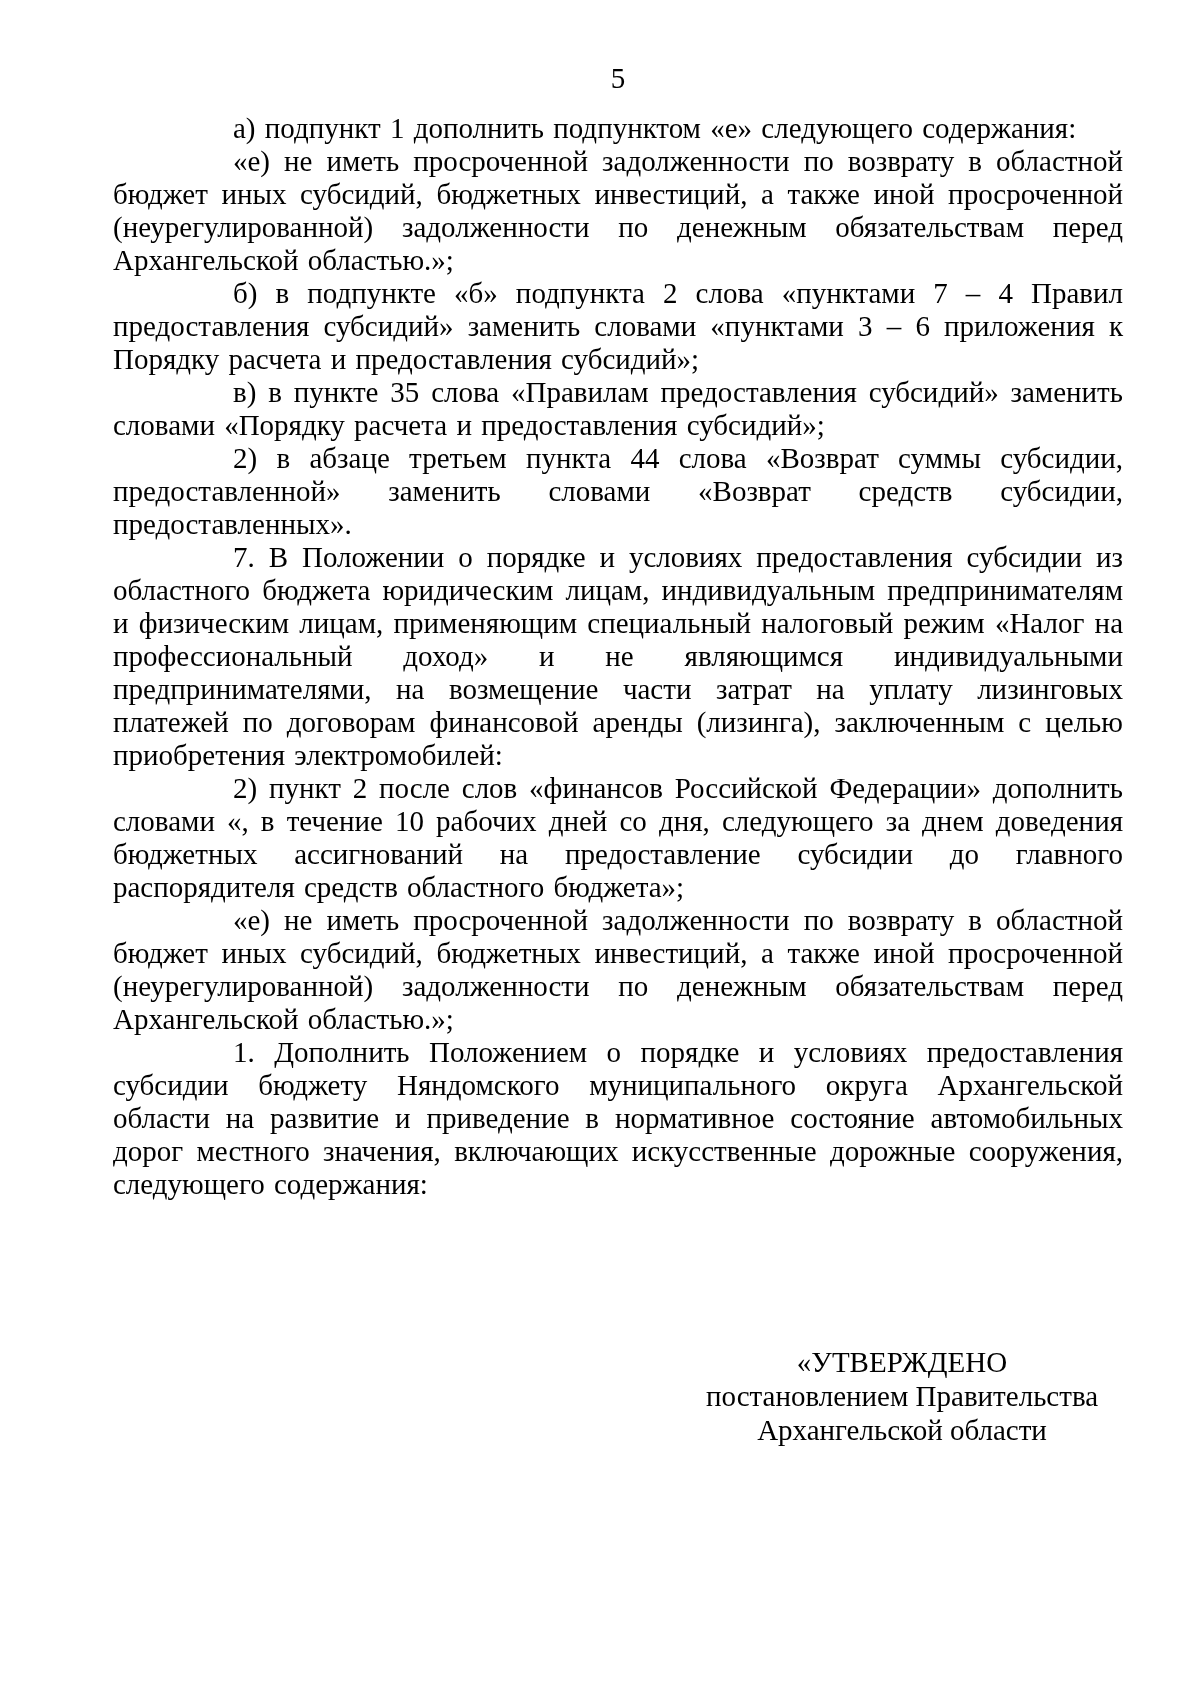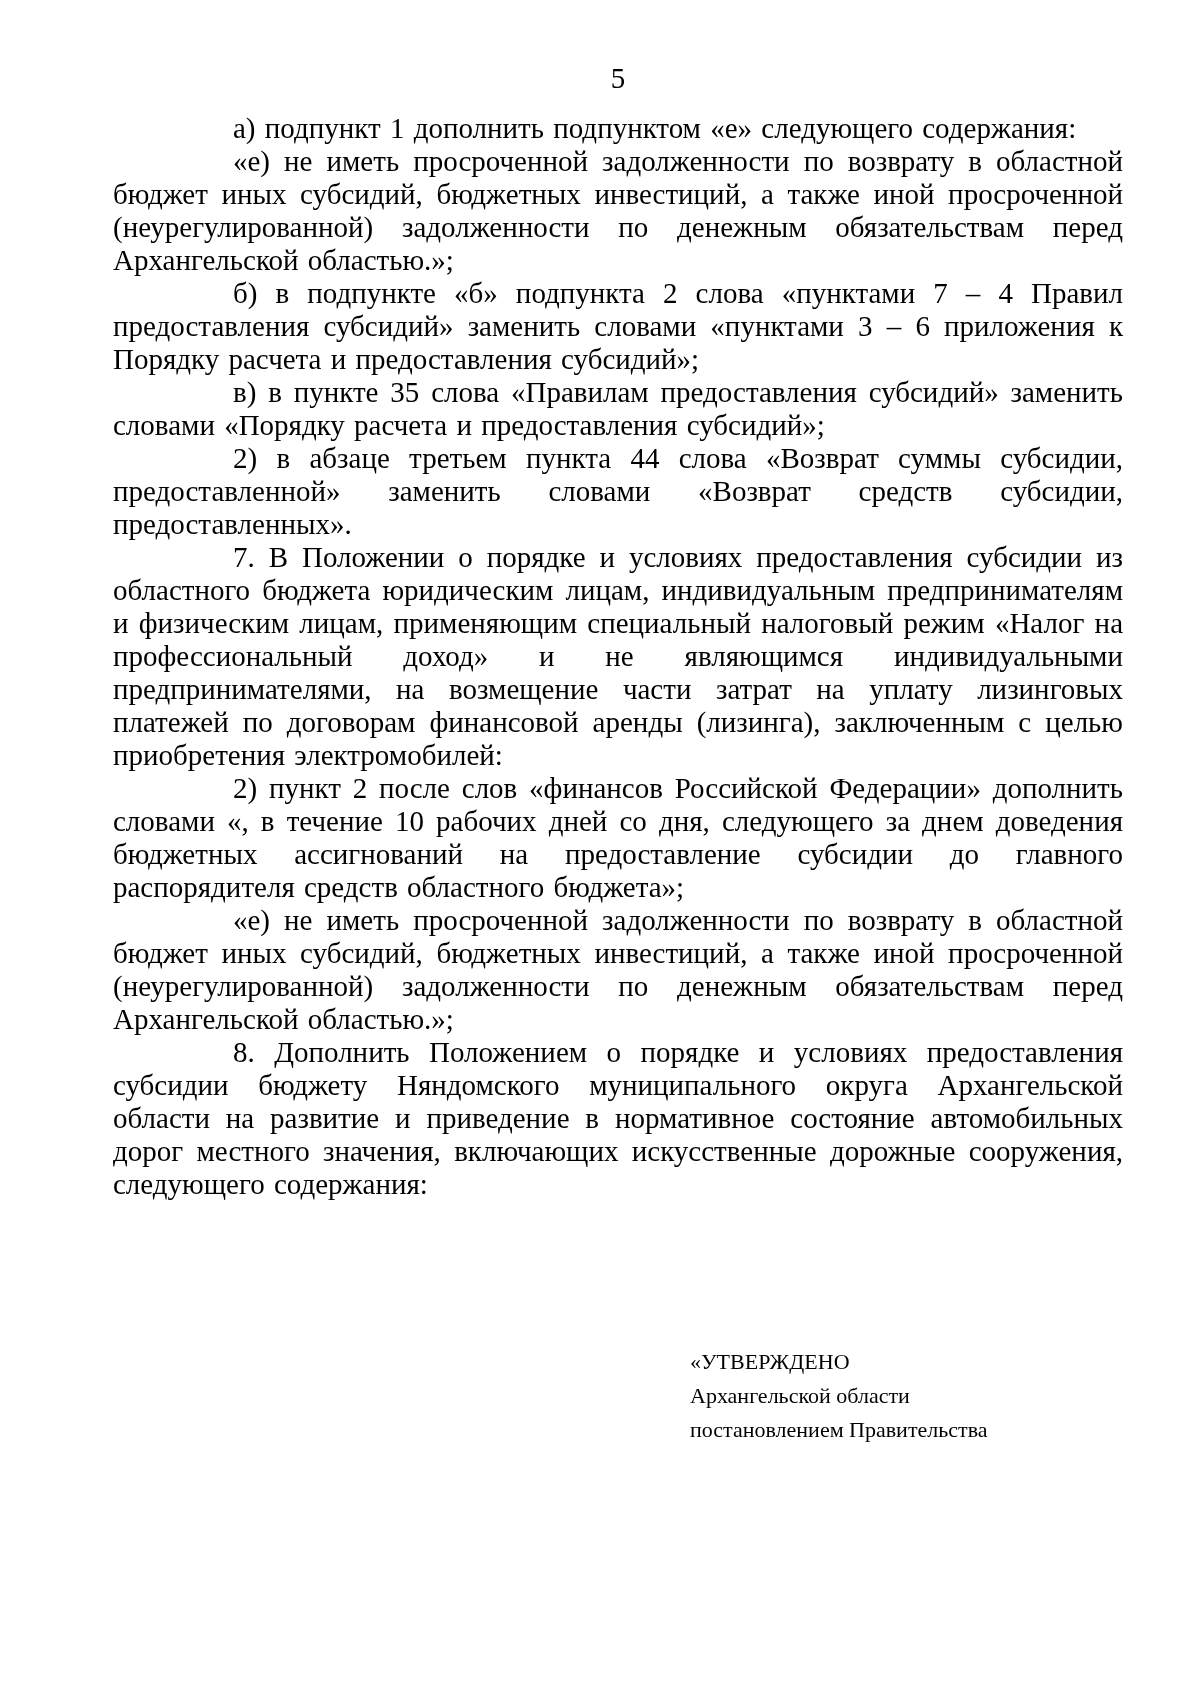--- a/index.html
+++ b/index.html
@@ -37,21 +37,22 @@
     line-height: 33px;
     text-align: justify;
     text-indent: 120px;
     word-spacing: 2px;
   }
   .approval {
     position: absolute;
     top: 1345px;
     left: 690px;
     width: 424px;
-    font-size: 22px;
+    text-align: center;
+    font-size: 29px;
     line-height: 34px;
   }
   .approval div {
     white-space: nowrap;
   }
 </style>
 </head>
 <body>
 
 <div class="page">
@@ -60,22 +61,22 @@
 
   <div class="doc-body">
     <p>а) подпункт 1 дополнить подпунктом «е» следующего содержания:</p>
     <p>«е) не иметь просроченной задолженности по возврату в областной бюджет иных субсидий, бюджетных инвестиций, а также иной просроченной (неурегулированной) задолженности по денежным обязательствам перед Архангельской областью.»;</p>
     <p>б) в подпункте «б» подпункта 2 слова «пунктами 7 – 4 Правил предоставления субсидий» заменить словами «пунктами 3 – 6 приложения к Порядку расчета и предоставления субсидий»;</p>
     <p>в) в пункте 35 слова «Правилам предоставления субсидий» заменить словами «Порядку расчета и предоставления субсидий»;</p>
     <p>2) в абзаце третьем пункта 44 слова «Возврат суммы субсидии, предоставленной» заменить словами «Возврат средств субсидии, предоставленных».</p>
     <p>7. В Положении о порядке и условиях предоставления субсидии из областного бюджета юридическим лицам, индивидуальным предпринимателям и физическим лицам, применяющим специальный налоговый режим «Налог на профессиональный доход» и не являющимся индивидуальными предпринимателями, на возмещение части затрат на уплату лизинговых платежей по договорам финансовой аренды (лизинга), заключенным с целью приобретения электромобилей:</p>
     <p>2) пункт 2 после слов «финансов Российской Федерации» дополнить словами «, в течение 10 рабочих дней со дня, следующего за днем доведения бюджетных ассигнований на предоставление субсидии до главного распорядителя средств областного бюджета»;</p>
     <p>«е) не иметь просроченной задолженности по возврату в областной бюджет иных субсидий, бюджетных инвестиций, а также иной просроченной (неурегулированной) задолженности по денежным обязательствам перед Архангельской областью.»;</p>
-    <p>8. Дополнить Положением о порядке и условиях предоставления субсидии бюджету Няндомского муниципального округа Архангельской области на развитие и приведение в нормативное состояние автомобильных дорог местного значения, включающих искусственные дорожные сооружения, следующего содержания:</p>
+    <p>1. Дополнить Положением о порядке и условиях предоставления субсидии бюджету Няндомского муниципального округа Архангельской области на развитие и приведение в нормативное состояние автомобильных дорог местного значения, включающих искусственные дорожные сооружения, следующего содержания:</p>
   </div>
 
   <div class="approval">
     <div>«УТВЕРЖДЕНО</div>
+    <div>постановлением Правительства</div>
     <div>Архангельской области</div>
-    <div>постановлением Правительства</div>
   </div>
 
 </div>
 
 </body></html>

